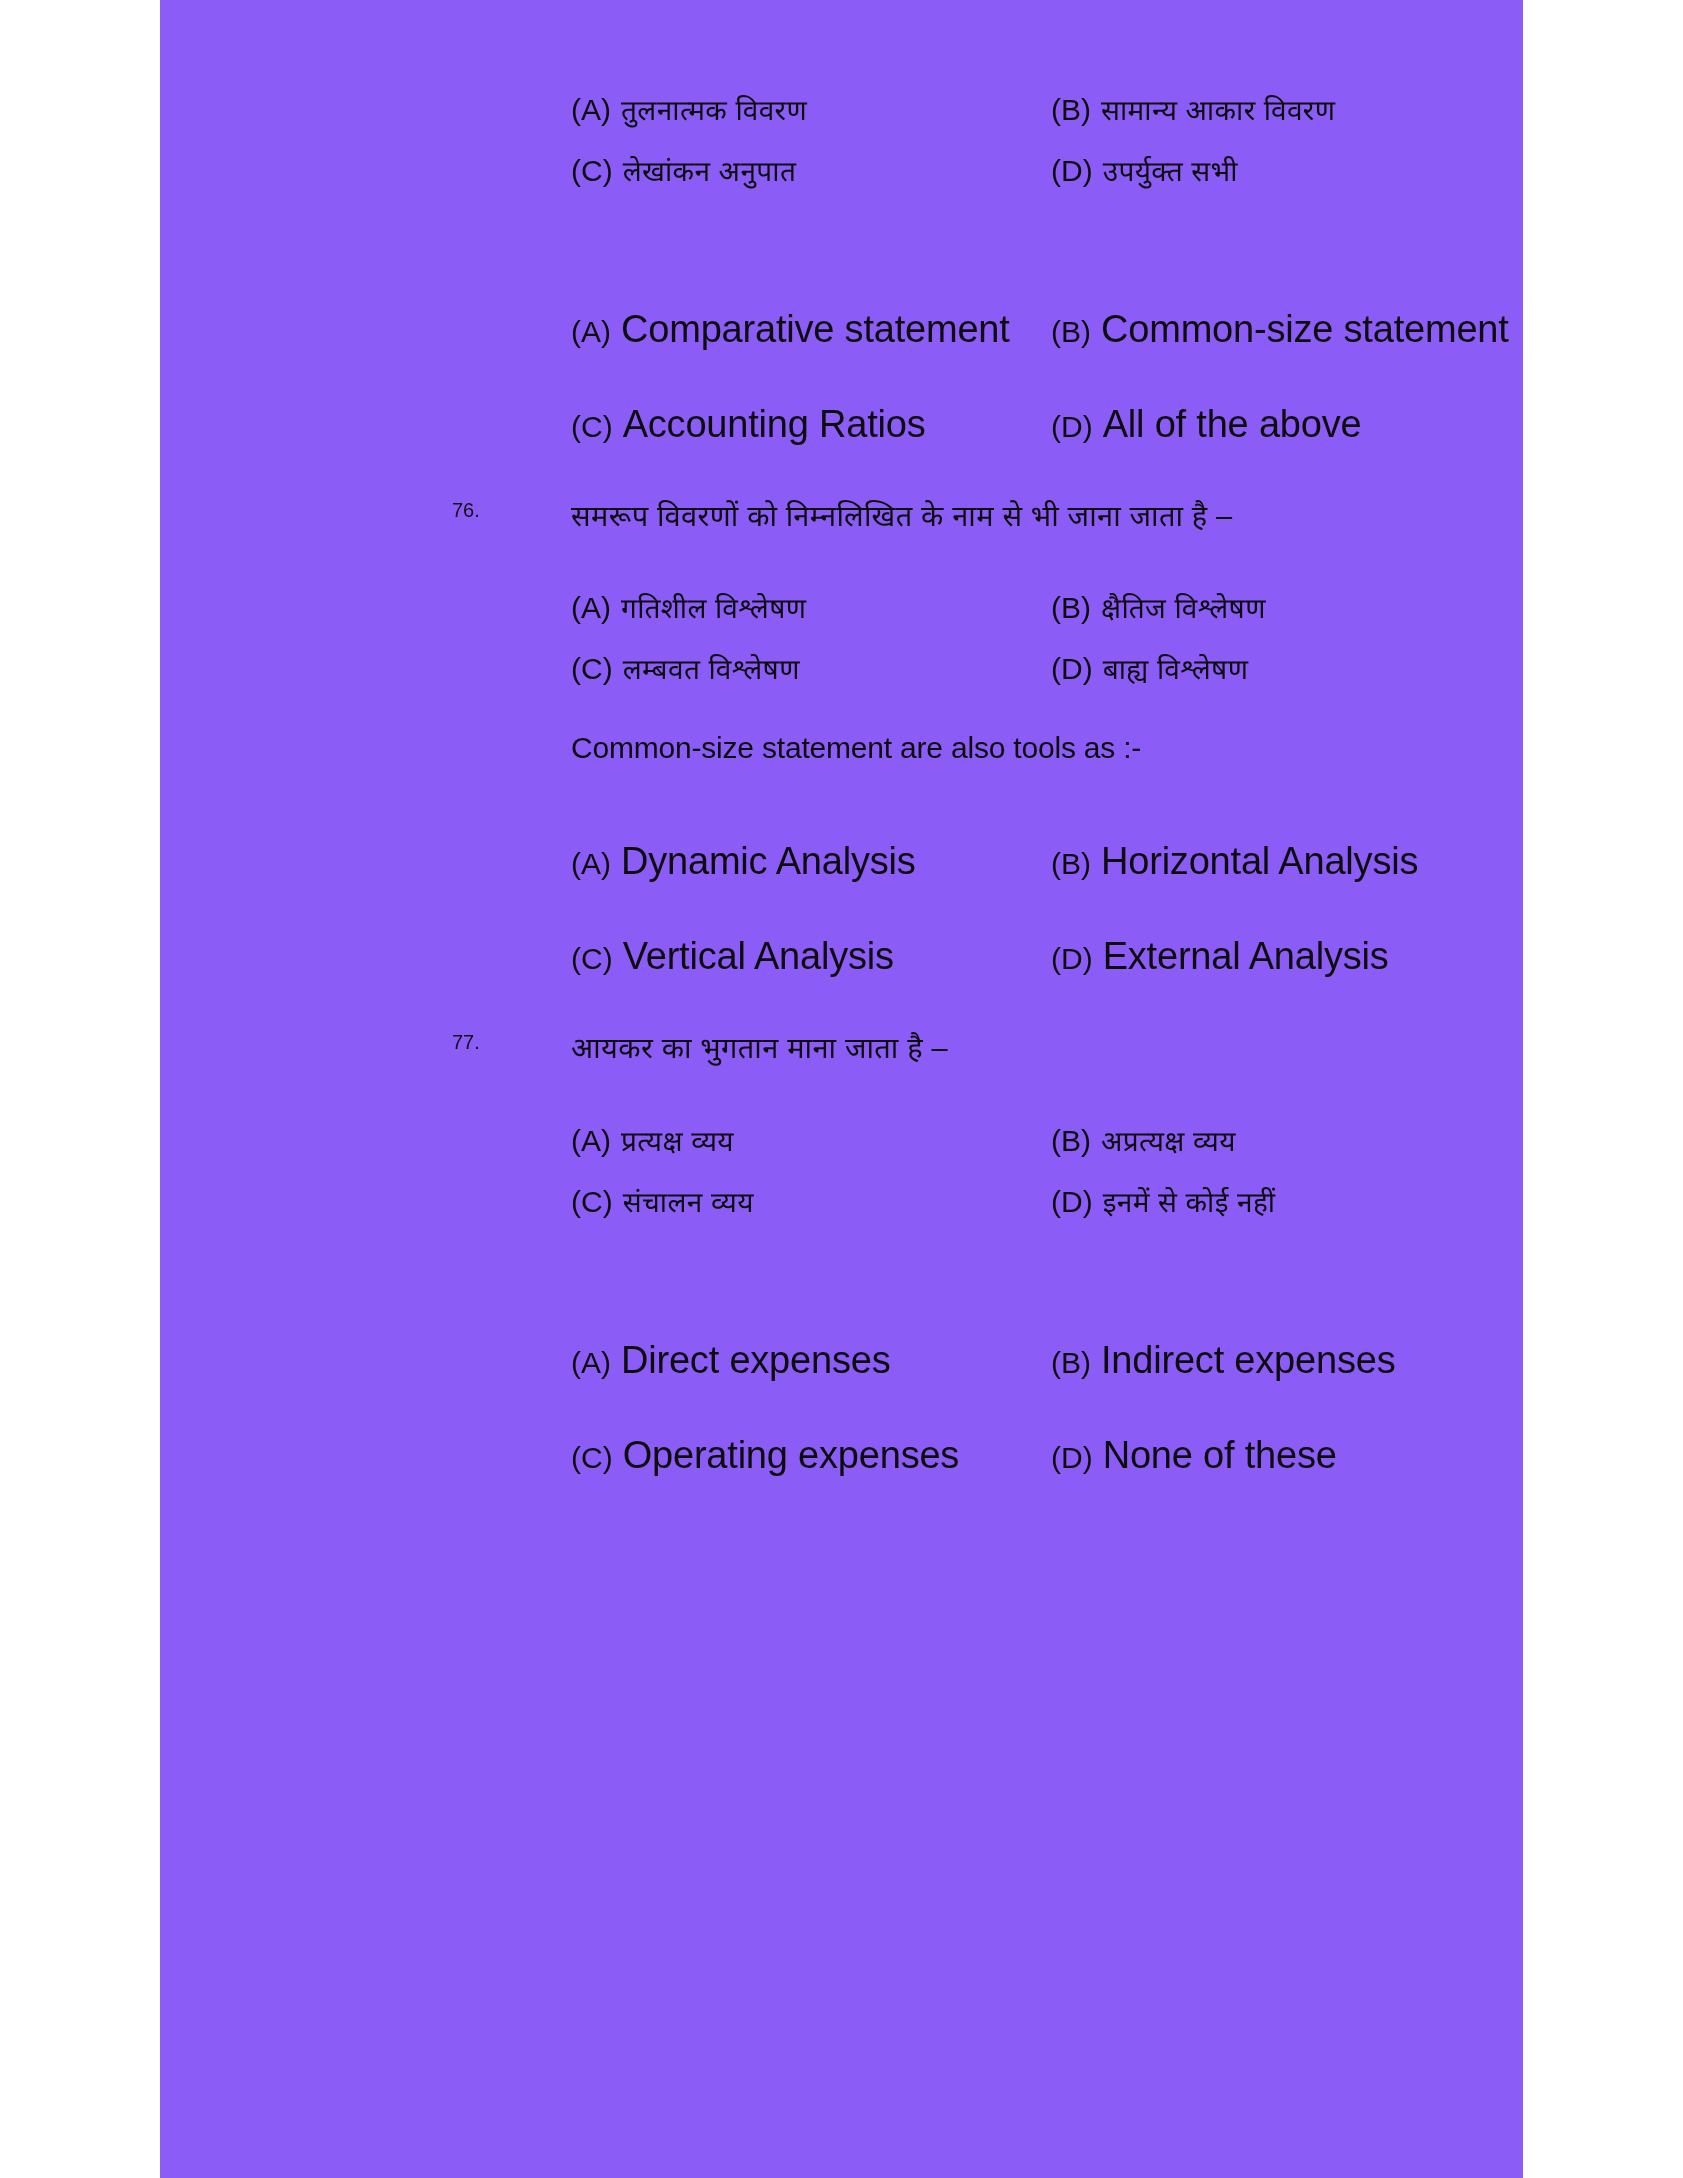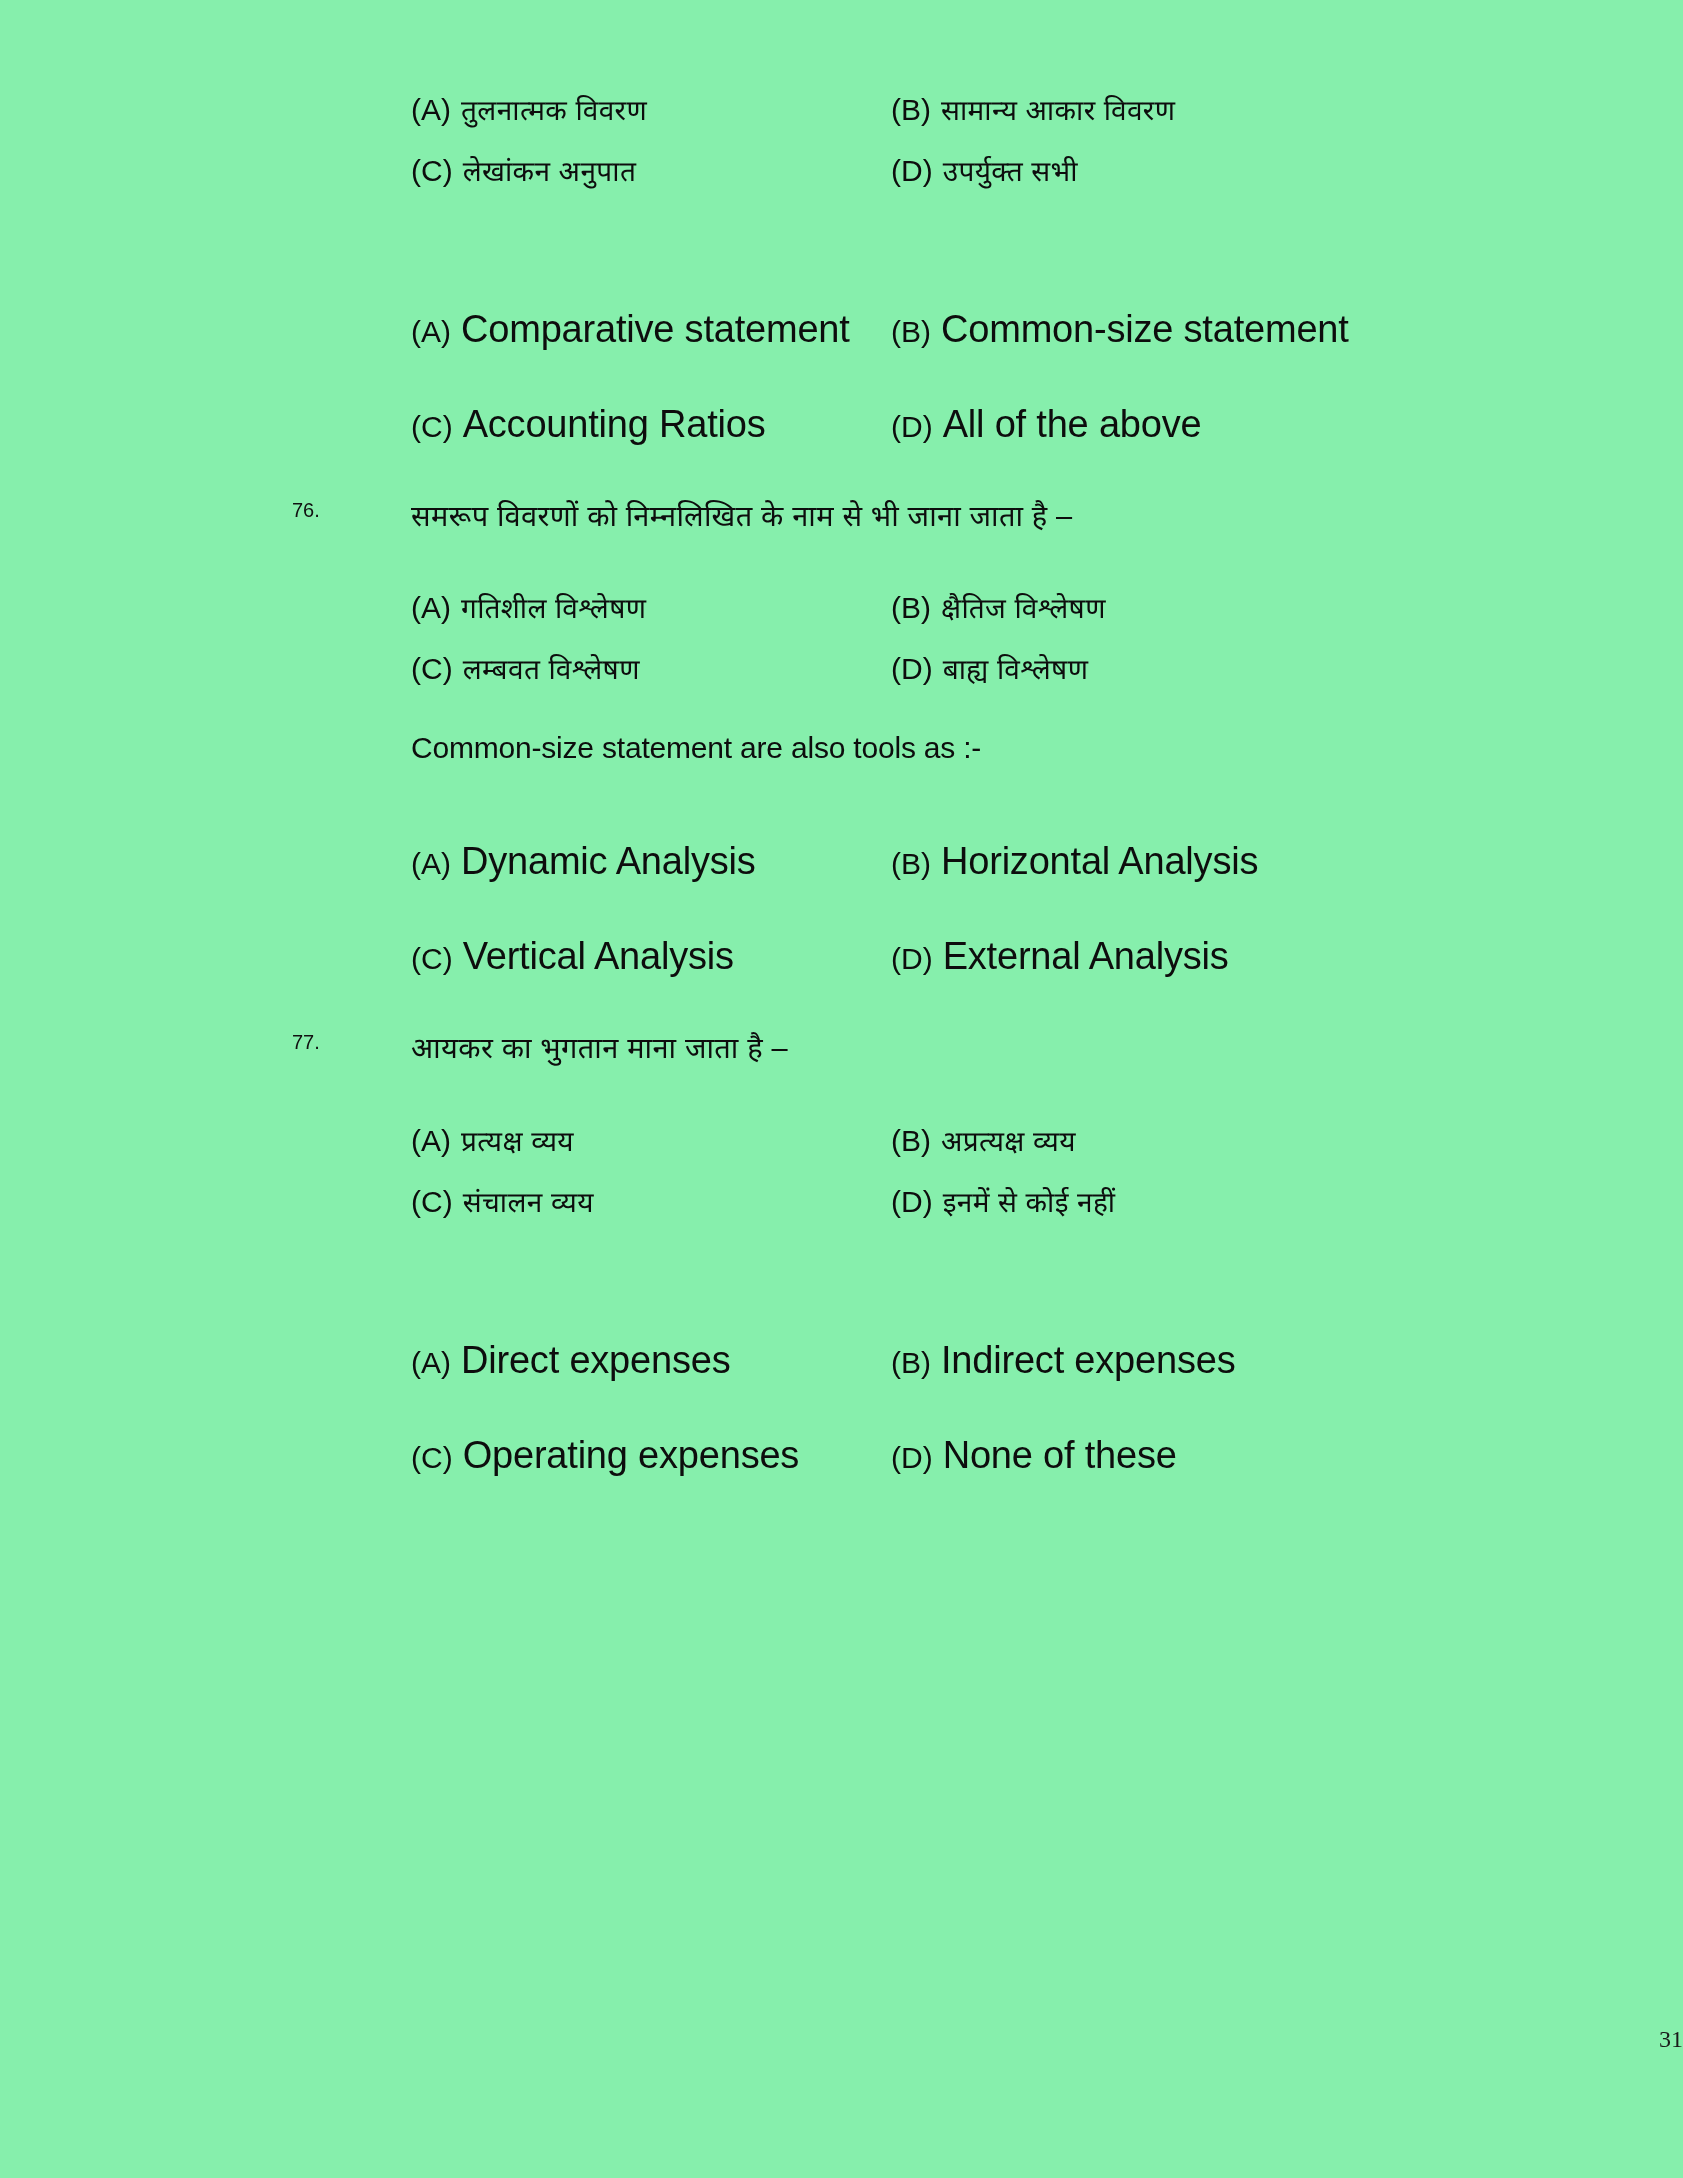--- a/index.html
+++ b/index.html
@@ -3,23 +3,23 @@
 <meta charset="utf-8">
 <style>
   html, body {
     margin: 0;
     padding: 0;
     background: #ffffff;
   }
 
   .page {
     position: relative;
-    width: 1683px;
+    width: 1363px;
     height: 2178px;
-    background: #86efac;
+    background: #8b5cf6;
     margin: 0 auto;
     overflow: hidden;
     font-family: "Liberation Sans", sans-serif;
     color: #0d0d0d;
   }
 
   .content {
     position: absolute;
     left: 0;
     top: 0;

